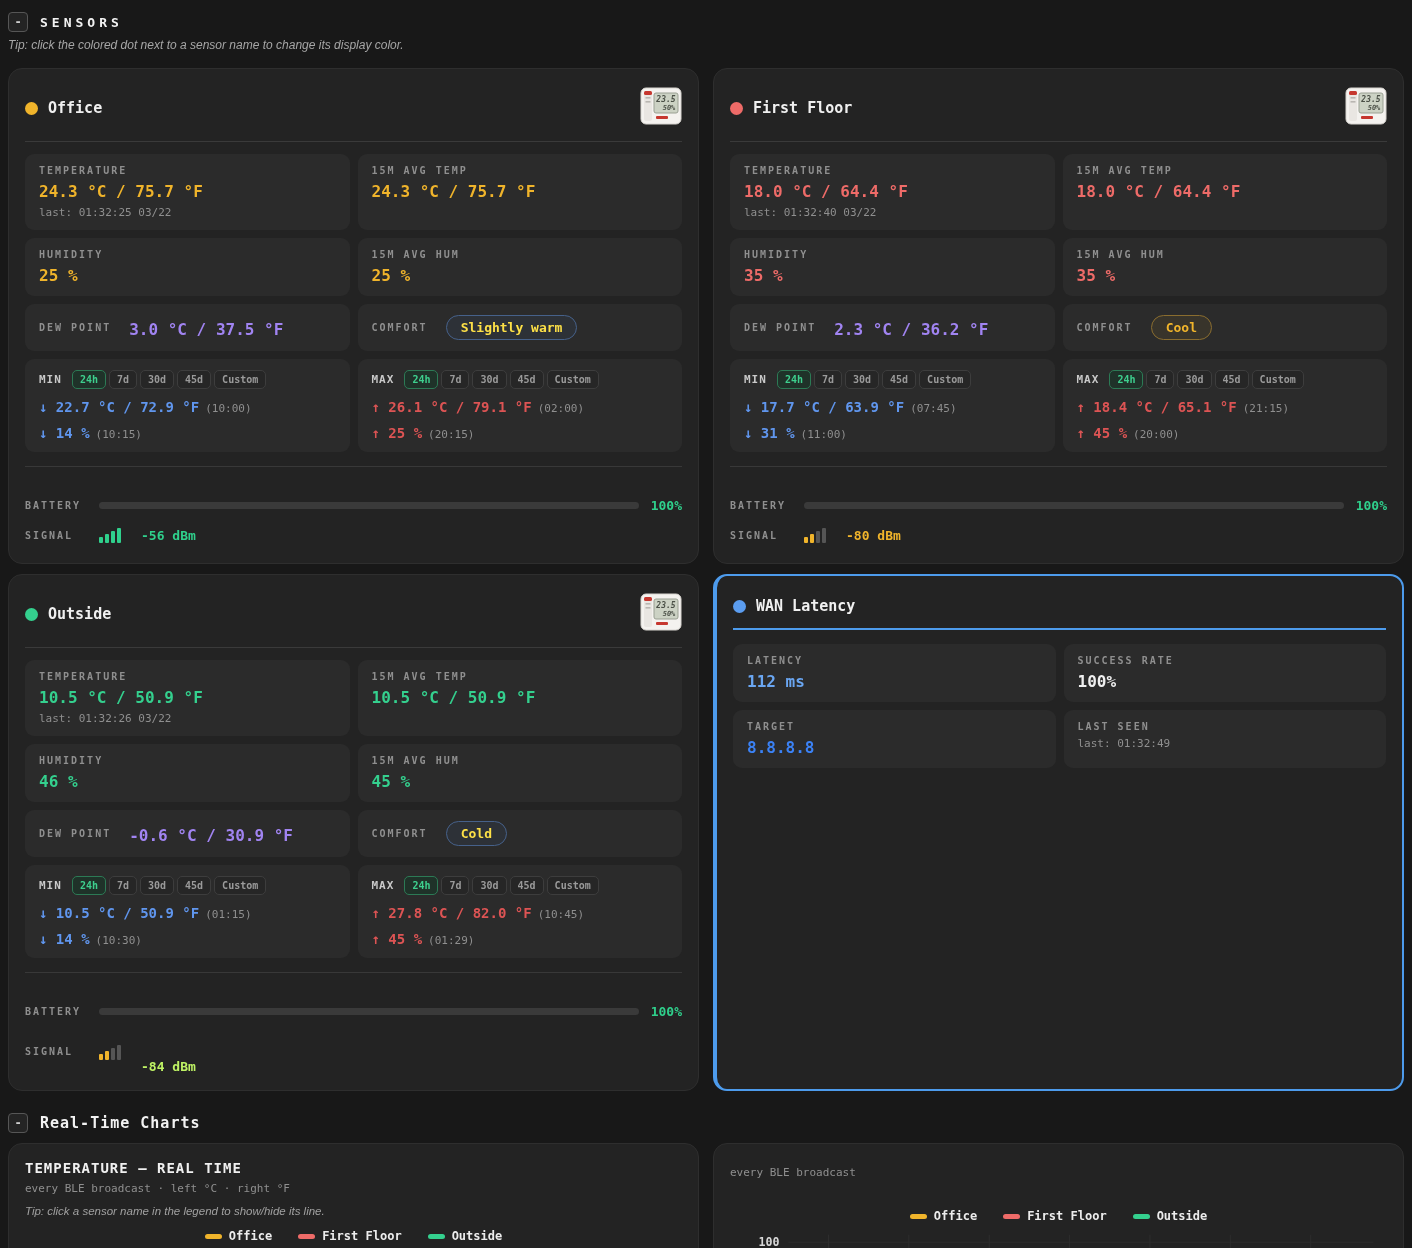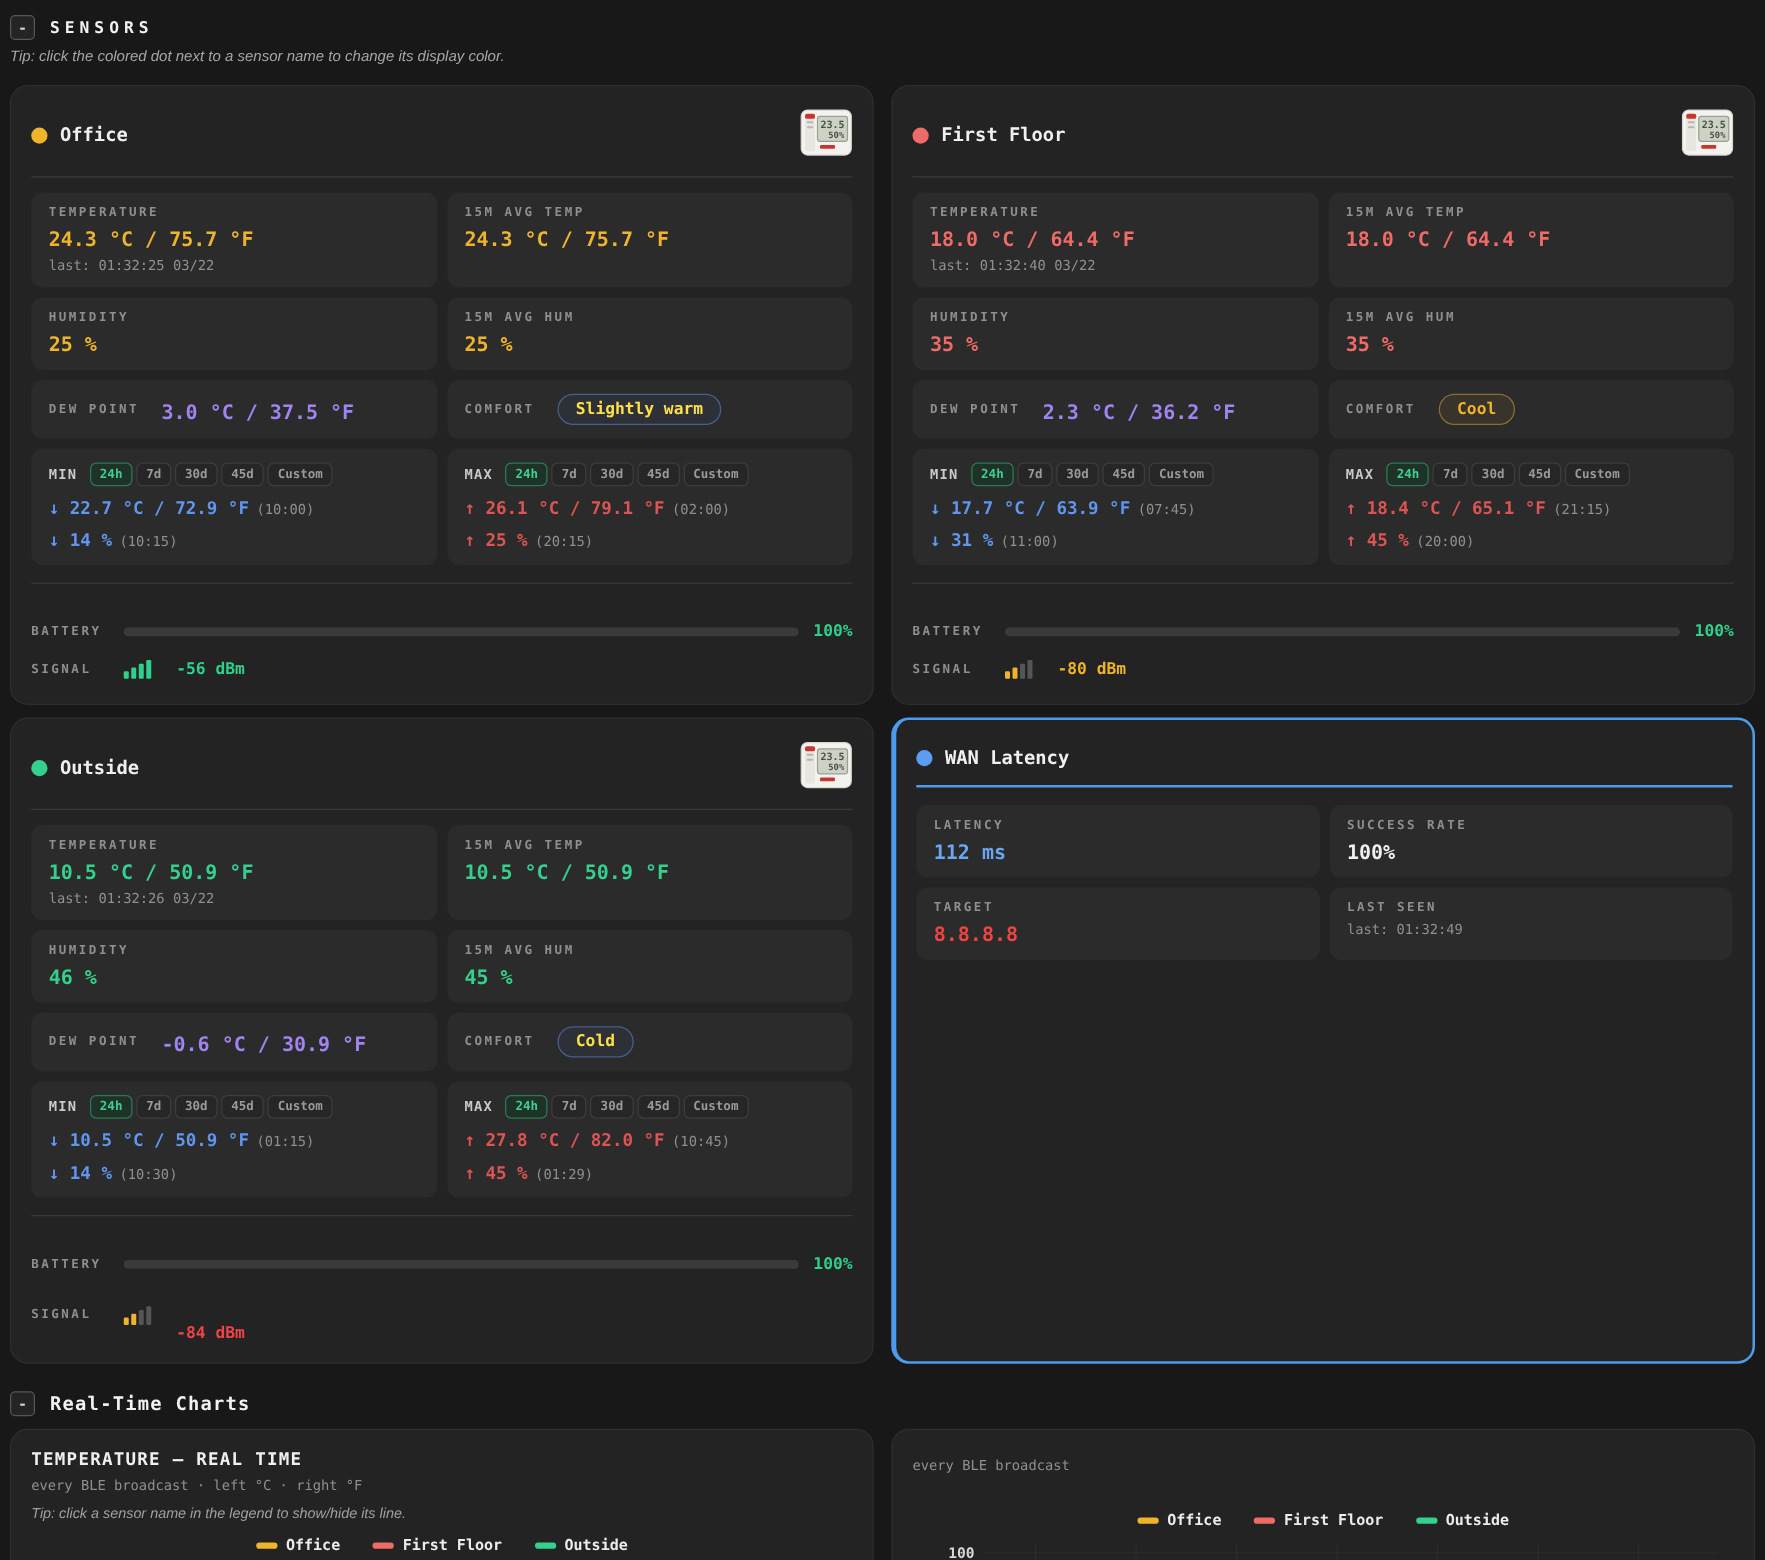--- a/index.html
+++ b/index.html
@@ -16,21 +16,21 @@
   .tip-line { font:italic 12px "Liberation Sans", sans-serif; color:#a6a6a6; margin:6px 0 16px; }
 
   
   .cards-grid { display:grid; grid-template-columns:1fr 1fr; gap:10px 14px; margin-bottom:22px; }
 
   
   .card { background:#232323; border:1px solid #2e2e2e; border-radius:14px; padding:16px; }
   .card-head { display:flex; align-items:center; gap:10px; min-height:46px; }
   .dot { width:13px; height:13px; border-radius:50%; flex:0 0 auto; }
   .card-name { font:700 15px "DejaVu Sans Mono", monospace; color:#f0f0f0; }
-  .device-img { margin-left:auto; }
+  .device-img { margin-left:auto;font-style:italic; }
   .head-divider { border:none; border-top:1px solid #3a3a3a; margin:10px 0 12px; }
 
   .tile-grid { display:grid; grid-template-columns:1fr 1fr; gap:8px; }
   .tile { background:#2b2b2b; border-radius:9px; padding:11px 14px; }
   .tile-label { font:700 10px "DejaVu Sans Mono", monospace; letter-spacing:2px; color:#8f8f8f; }
   .tile-value { font:700 16px "DejaVu Sans Mono", monospace; margin-top:6px; }
   .tile-last { font:11px "DejaVu Sans Mono", monospace; color:#8f8f8f; margin-top:5px; }
   .tile-row { display:flex; align-items:center; gap:18px; min-height:26px; }
   .tile-row .tile-value { margin-top:4px; }
 
@@ -382,21 +382,21 @@
       <span class="battery-pct">100%</span>
     </div>
     <div class="meter-row" style="margin-top:6px;">
       <span class="meter-label">SIGNAL</span>
       <span class="signal-bars">
             <i style="height: 6px; background: rgb(240, 180, 43);"></i>
             <i style="height: 9px; background: rgb(240, 180, 43);"></i>
             <i style="height: 12px; background: rgb(85, 85, 85);"></i>
             <i style="height: 15px; background: rgb(85, 85, 85);"></i>
           </span>
-      <span class="signal-value" style="color:#ef4444;margin-top:30px;">-84 dBm</span>
+      <span class="signal-value" style="color:#bef264;margin-top:30px;">-84 dBm</span>
     </div>
   </div>
     </div>
 
   <div class="card wan-card">
     <div class="card-head" style="min-height:28px;">
       <span class="dot" style="background:#5b9df0;"></span>
       <span class="card-name">WAN Latency</span>
     </div>
     <hr class="wan-underline">
@@ -404,21 +404,21 @@
       <div class="tile">
         <div class="tile-label">LATENCY</div>
         <div class="tile-value wan-value">112 ms</div>
       </div>
       <div class="tile">
         <div class="tile-label">SUCCESS RATE</div>
         <div class="tile-value" style="color:#f0f0f0;">100%</div>
       </div>
       <div class="tile">
         <div class="tile-label">TARGET</div>
-        <div class="tile-value" style="color:#ef4444;">8.8.8.8</div>
+        <div class="tile-value" style="color:#3b82f6;">8.8.8.8</div>
       </div>
       <div class="tile">
         <div class="tile-label">LAST SEEN</div>
         <div class="tile-last">last: 01:32:49</div>
       </div>
     </div>
   </div>
 </div>
 
 <div class="section-head">

